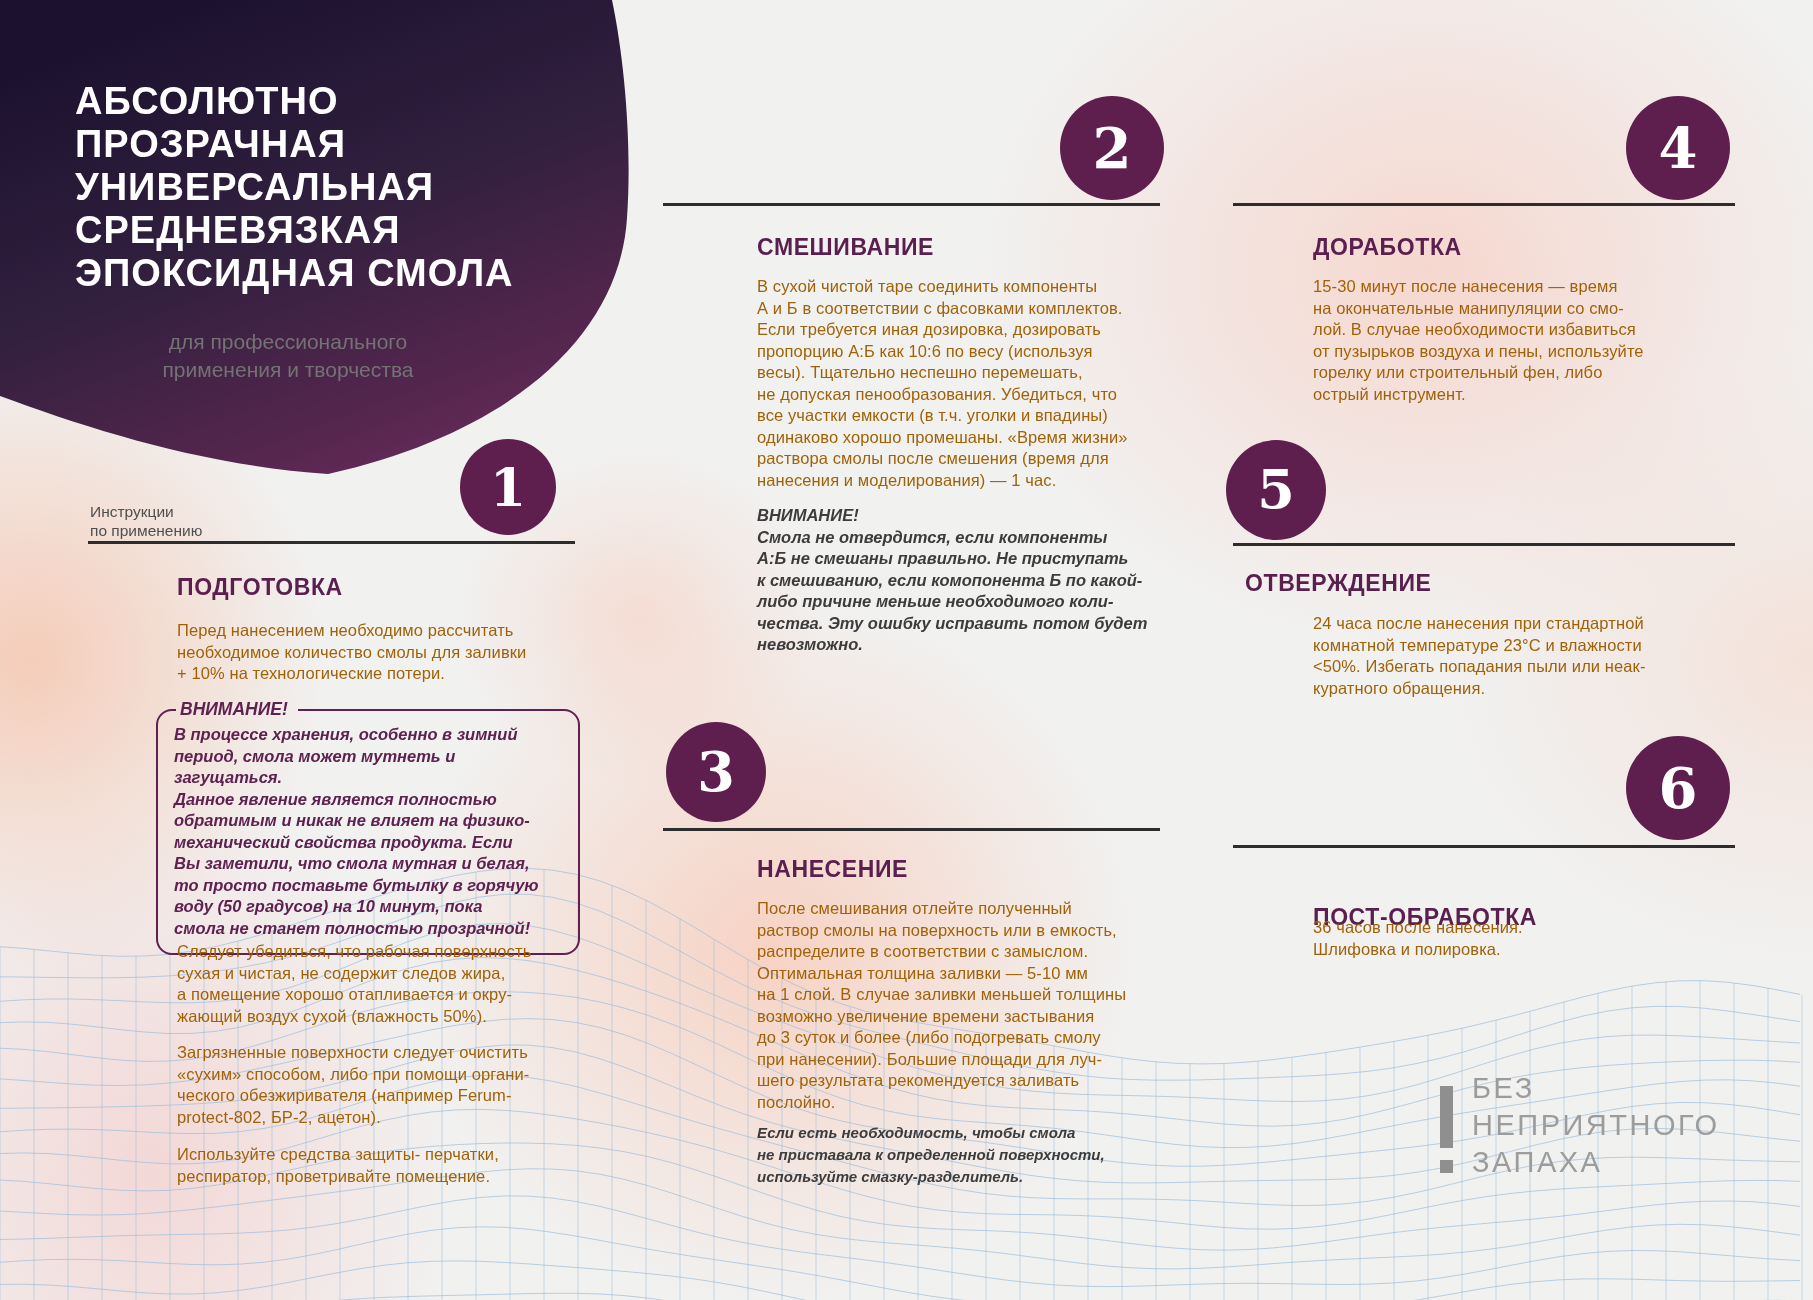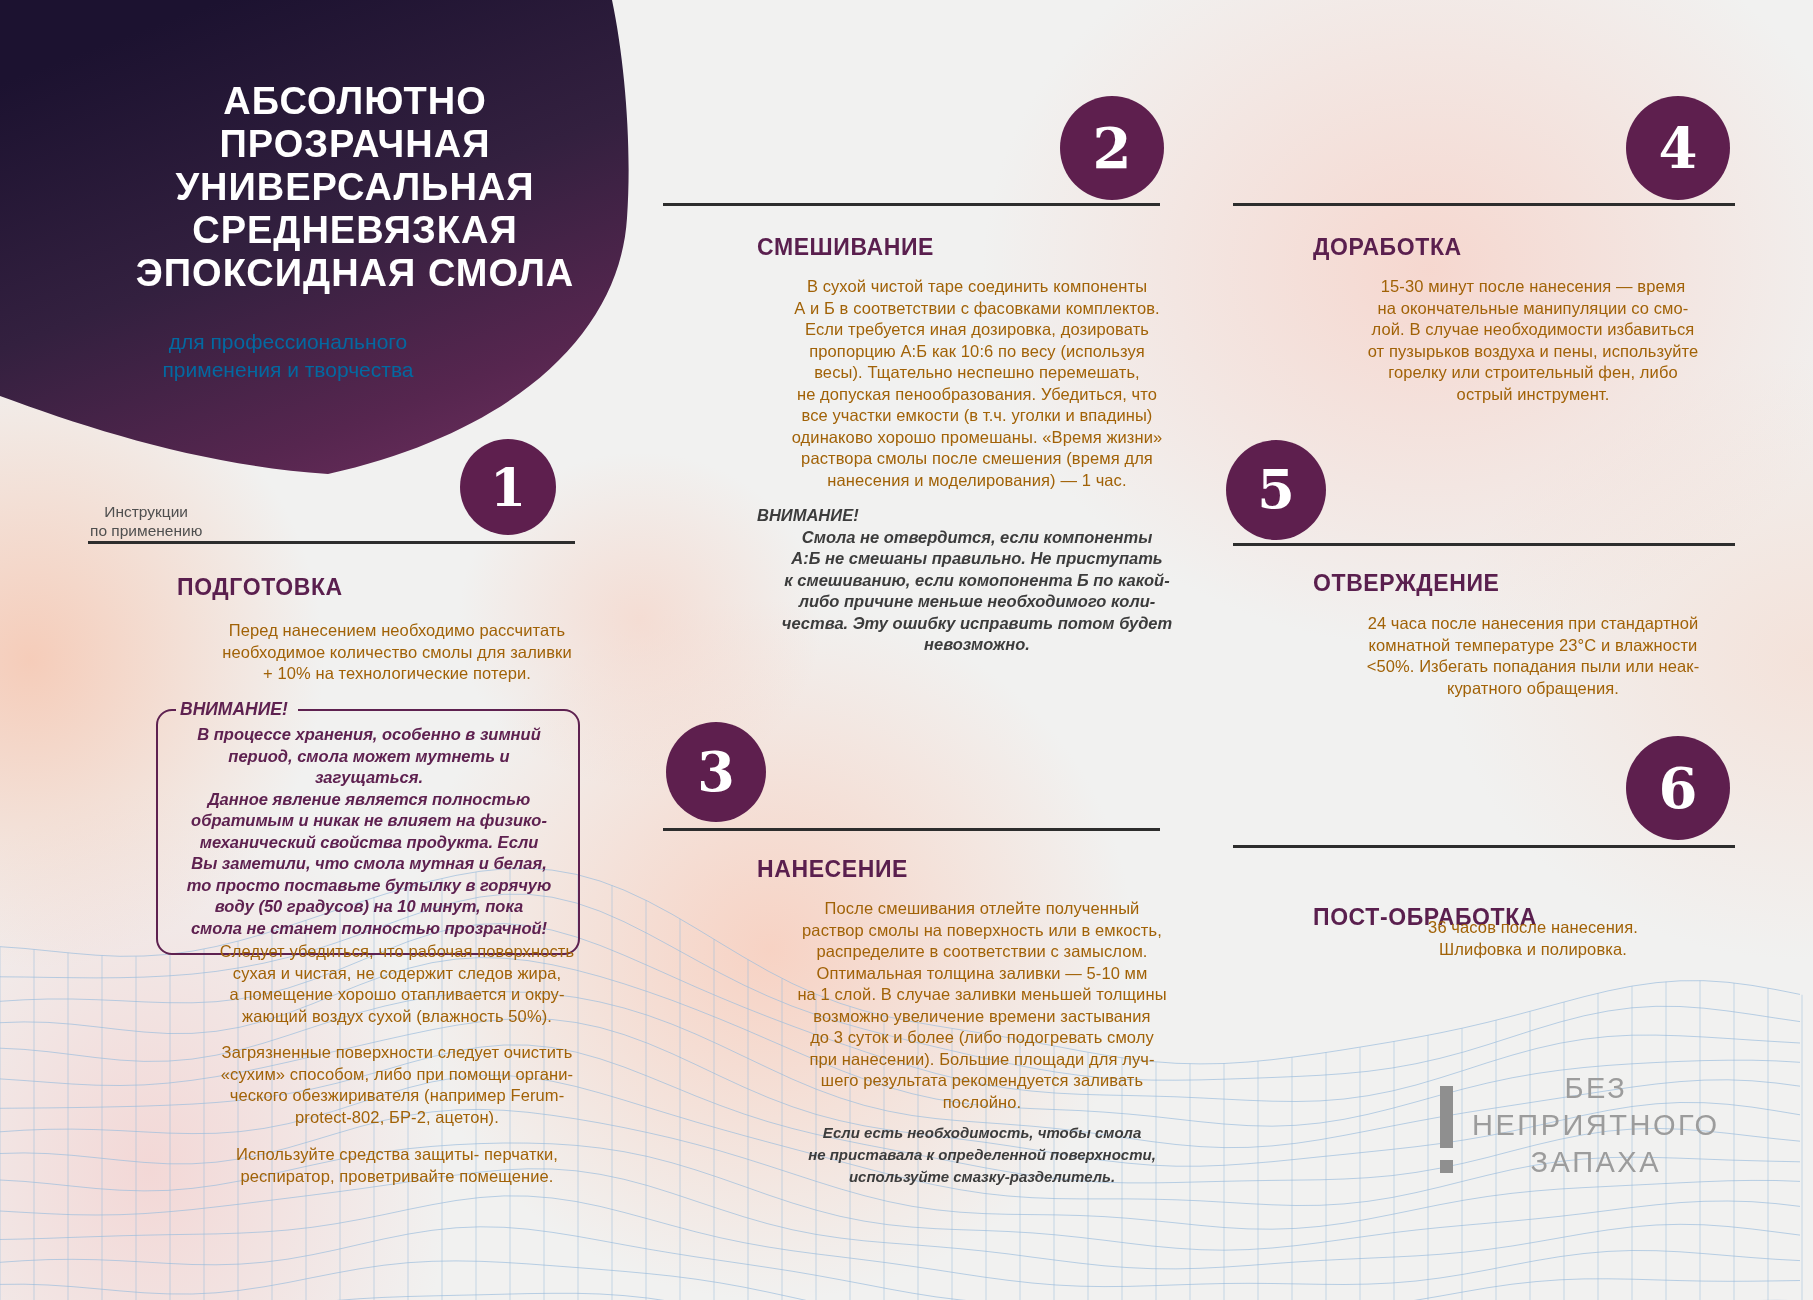--- a/index.html
+++ b/index.html
@@ -1,31 +1,31 @@
 <!DOCTYPE html>
 <html><head>
 <meta charset="utf-8">
 <style>
   html,body{margin:0;padding:0;background:#e8e8e8;}
   .page{position:relative;width:1813px;height:1300px;overflow:hidden;
         font-family:"Liberation Sans",sans-serif;background:#f1f1f0;}
   .abs{position:absolute;}
-  .pre{white-space:pre-line;text-align:center;}
+  .pre{white-space:pre-line;}
   .bg{left:0;top:0;width:1813px;height:1300px;
       background:
         radial-gradient(420px 440px at 30px 660px,  rgba(246,198,176,.85), rgba(246,198,176,0) 70%),
         radial-gradient(260px 240px at 640px 620px, rgba(247,204,188,.55), rgba(247,204,188,0) 70%),
         radial-gradient(520px 500px at 770px 950px, rgba(248,205,188,.85), rgba(248,205,188,0) 70%),
         radial-gradient(640px 540px at 1430px 270px,rgba(247,209,199,.8),  rgba(247,209,199,0) 70%),
         radial-gradient(430px 540px at 150px 1170px,rgba(244,199,197,.6),  rgba(244,199,197,0) 70%),
         radial-gradient(520px 430px at 1810px 660px,rgba(246,214,200,.55), rgba(246,214,200,0) 70%),
         #f1f1f0;}
   .hero-title{left:75px;top:80px;width:560px;color:#ffffff;font-weight:bold;
               font-size:38px;line-height:43px;letter-spacing:1px;}
-  .hero-subtitle{left:128px;top:328px;width:320px;color:#0369a1;
+  .hero-subtitle{left:128px;top:328px;width:320px;text-align:center;color:#737373;
                  font-size:21px;line-height:28px;font-weight:normal;}
   .side-label{left:90px;top:502px;color:#4f4f4f;font-size:15.5px;line-height:19px;}
   .rule{height:3px;background:#2d2d2d;}
   .circle{border-radius:50%;background:#5e1f4e;color:#ffffff;display:flex;
           align-items:center;justify-content:center;
           font-family:"DejaVu Serif",serif;font-weight:bold;}
   .h-step{color:#5a1f4e;font-weight:bold;font-size:23px;letter-spacing:0.6px;}
   .body-text{color:#a16207;font-size:16.5px;line-height:21.5px;letter-spacing:0.1px;}
   .warn-strong{color:#3c3c3c;font-style:italic;font-weight:bold;}
   .warn-box{margin:0;min-width:0;left:156px;top:699px;width:424px;box-sizing:border-box;
@@ -233,21 +233,21 @@
 используйте смазку-разделитель.</div>
 
   <div class="abs h-step" style="left:1313px;top:234px">ДОРАБОТКА</div>
   <div class="abs pre body-text" style="left:1313px;top:276px;width:440px">15-30 минут после нанесения — время
 на окончательные манипуляции со смо-
 лой. В случае необходимости избавиться
 от пузырьков воздуха и пены, используйте
 горелку или строительный фен, либо
 острый инструмент.</div>
 
-  <div class="abs h-step" style="left:1313px;top:570px">ОТВЕРЖДЕНИЕ</div>
+  <div class="abs h-step" style="left:1245px;top:570px">ОТВЕРЖДЕНИЕ</div>
   <div class="abs pre body-text" style="left:1313px;top:613px;width:440px">24 часа после нанесения при стандартной
 комнатной температуре 23°C и влажности
 &lt;50%. Избегать попадания пыли или неак-
 куратного обращения.</div>
 
   <div class="abs h-step" style="left:1313px;top:904px">ПОСТ-ОБРАБОТКА</div>
   <div class="abs pre body-text" style="left:1313px;top:917px;width:440px">36 часов после нанесения.
 Шлифовка и полировка.</div>
 
   <div class="abs excl-bar"></div>

